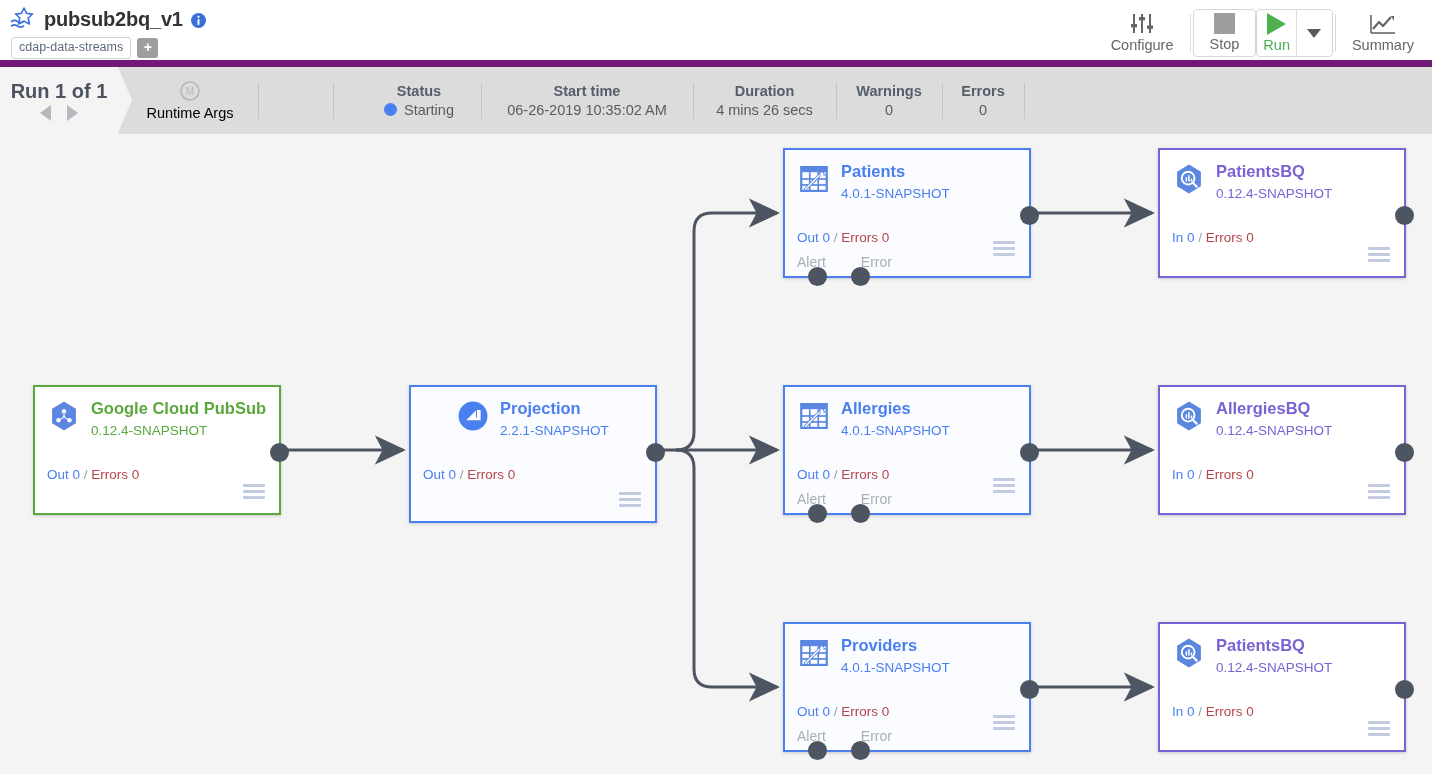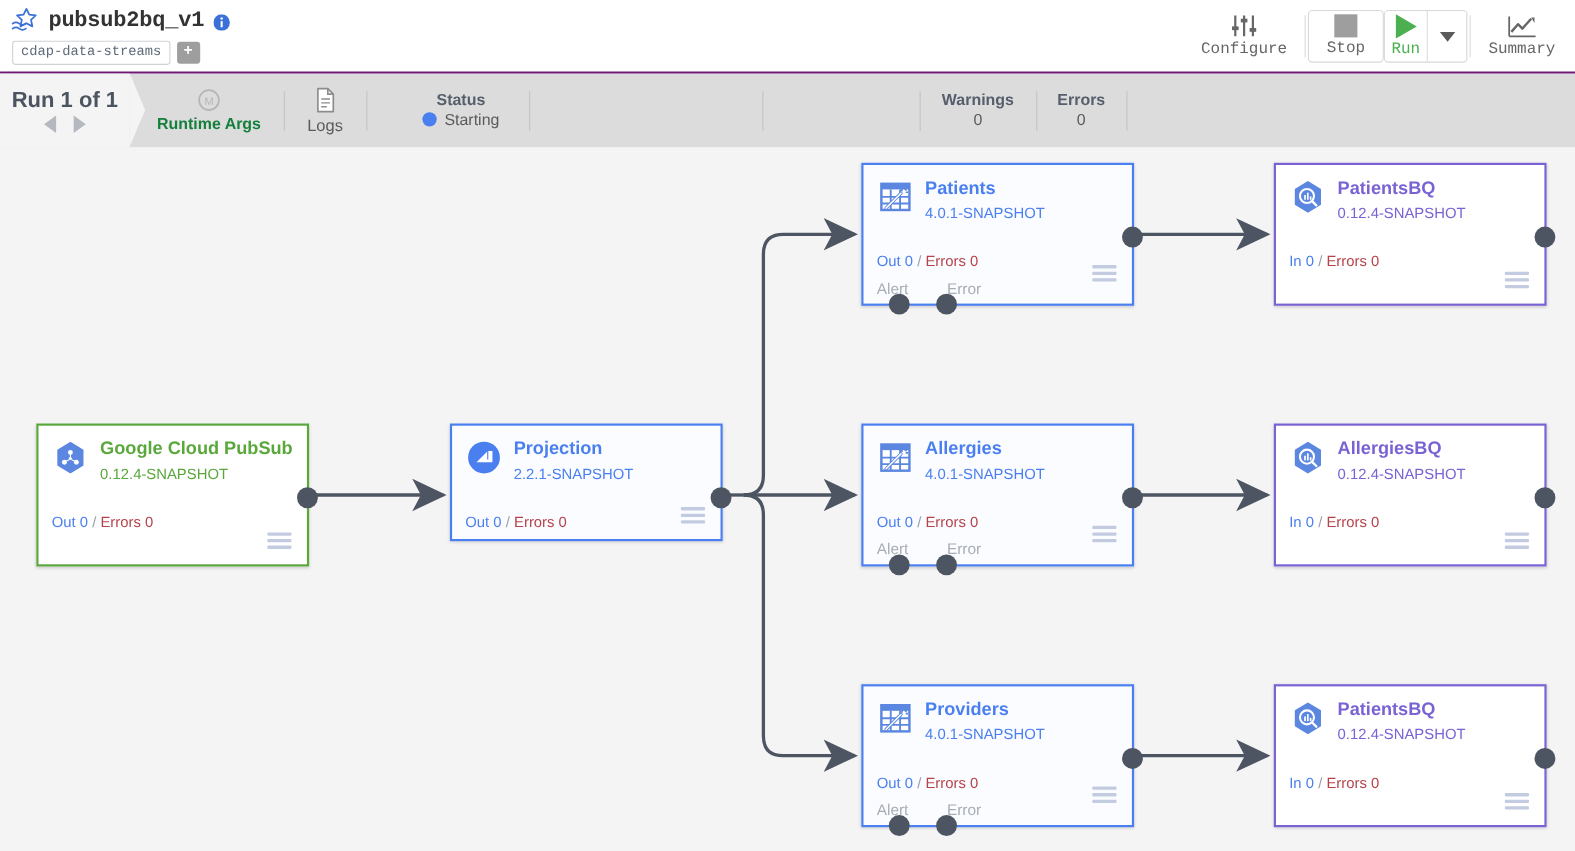--- a/index.html
+++ b/index.html
@@ -8,22 +8,21 @@
     width: 1432px; height: 774px;
     overflow: hidden;
     font-family: "Liberation Sans", sans-serif;
     background: #f4f4f4;
   }
 
   
   #header {
     position: absolute; left: 0; top: 0; width: 1432px; height: 67px;
     background: #ffffff;
-    border-bottom: 2px solid #701a75;
-    font-family: Liberation Mono, monospace;
+    border-bottom: 7px solid #701a75;
   }
   #pipeline-title-row {
     position: absolute; left: 10px; top: 6px;
     display: flex; align-items: center; gap: 8px;
   }
   #pipeline-icon { width: 26px; height: 26px; display: block; }
   #pipeline-name {
     font-size: 20px; font-weight: bold; color: #333333;
     letter-spacing: -0.2px;
   }
@@ -127,21 +126,21 @@
   .stat-cell {
     position: absolute; top: 0; height: 67px;
     display: flex; flex-direction: column; align-items: center;
     justify-content: center; gap: 3px;
   }
   .stat-title { font-size: 14.5px; font-weight: bold; color: #555e6b; }
   .stat-value { font-size: 14.5px; color: #5b5b5b; }
   .stat-divider {
     position: absolute; top: 16px; width: 1px; height: 36px; background: #c4c4c4;
   }
-  .muted-title { color: #15803d; font-weight: bold; font-size: 14.5px; }
+  .muted-title { color: #000000; font-weight: normal; font-size: 14.5px; }
   .status-dot {
     width: 13px; height: 13px; border-radius: 50%;
     background: #4a7ff0; display: inline-block; margin-right: 7px;
     vertical-align: -1px;
   }
 
   
   #canvas {
     position: absolute; left: 0; top: 134px; width: 1432px; height: 640px;
     background: #f4f4f4; overflow: hidden;
@@ -275,42 +274,40 @@
 
   <div class="stat-cell" style="left:140px; width:100px;">
     <svg width="22" height="22" viewBox="0 0 22 22">
       <circle cx="11" cy="11" r="9" fill="none" stroke="#b6b6b6" stroke-width="1.6"></circle>
       <text x="11" y="15" font-size="10" font-family="Liberation Sans, sans-serif" fill="#b6b6b6" text-anchor="middle">M</text>
     </svg>
     <span class="muted-title">Runtime Args</span>
   </div>
   <div class="stat-divider" style="left:258px;"></div>
 
-  <div class="stat-cell" style="left:258px; width:75px;">
-    <svg width="20" height="24" viewBox="0 0 20 24">
-      <path d="M3 1.5 h9 l5 5 v16 h-14 z" fill="#ffffff" stroke="#8c8c8c" stroke-width="1.5" stroke-linejoin="round"></path>
-      <path d="M12 1.5 v5 h5" fill="none" stroke="#8c8c8c" stroke-width="1.5"></path>
-      <line x1="6" y1="11" x2="14" y2="11" stroke="#8c8c8c" stroke-width="1.3"></line>
-      <line x1="6" y1="14.5" x2="14" y2="14.5" stroke="#8c8c8c" stroke-width="1.3"></line>
-      <line x1="6" y1="18" x2="11" y2="18" stroke="#8c8c8c" stroke-width="1.3"></line>
-    </svg>
-    <span class="stat-value" style="font-size:15px;">Logs</span>
-  </div>
   <div class="stat-divider" style="left:333px;"></div>
 
   <div class="stat-cell" style="left:345px; width:148px;">
     <span class="stat-title">Status</span>
     <span class="stat-value">
       <span class="status-dot"></span><span>Starting</span>
     </span>
   </div>
   <div class="stat-divider" style="left:481px;"></div>
 
+  <div class="stat-cell" style="left:481px; width:212px;">
+    <span class="stat-title">Start time</span>
+    <span class="stat-value">06-26-2019 10:35:02 AM</span>
+  </div>
   <div class="stat-divider" style="left:693px;"></div>
 
+  <div class="stat-cell" style="left:693px; width:143px;">
+    <span class="stat-title">Duration</span>
+    <span class="stat-value">4 mins 26 secs</span>
+  </div>
   <div class="stat-divider" style="left:836px;"></div>
 
   <div class="stat-cell" style="left:836px; width:106px;">
     <span class="stat-title">Warnings</span>
     <span class="stat-value">0</span>
   </div>
   <div class="stat-divider" style="left:942px;"></div>
 
   <div class="stat-cell" style="left:942px; width:82px;">
     <span class="stat-title">Errors</span>
@@ -368,21 +365,21 @@
       <span class="m-err">Errors 0</span>
     </div>
     <div class="hamburger" style="right:14px; bottom:14px;">
       <i></i>
         <i></i>
         <i></i>
     </div>
     <div class="port" style="right:-10px; top:56px;"></div>
   </div>
 
-  <div class="node transform" style="left:409px; top:251px; width:248px; height:107px;">
+  <div class="node transform" style="left:409px; top:251px; width:248px; height:138px;padding-left:33px;">
     <div class="node-head">
       <svg class="node-icon" viewBox="0 0 40 40">
         <circle cx="20" cy="20" r="17" fill="#4a7ff0"></circle>
         <path d="M12 25 L24 13 L29 13 L29 25 Z" fill="#ffffff"></path>
         <path d="M24 13 L24 22" stroke="#4a7ff0" stroke-width="1.2" fill="none"></path>
       </svg>
       <div>
         <div class="node-title">Projection</div>
         <div class="node-version">2.2.1-SNAPSHOT</div>
       </div>

